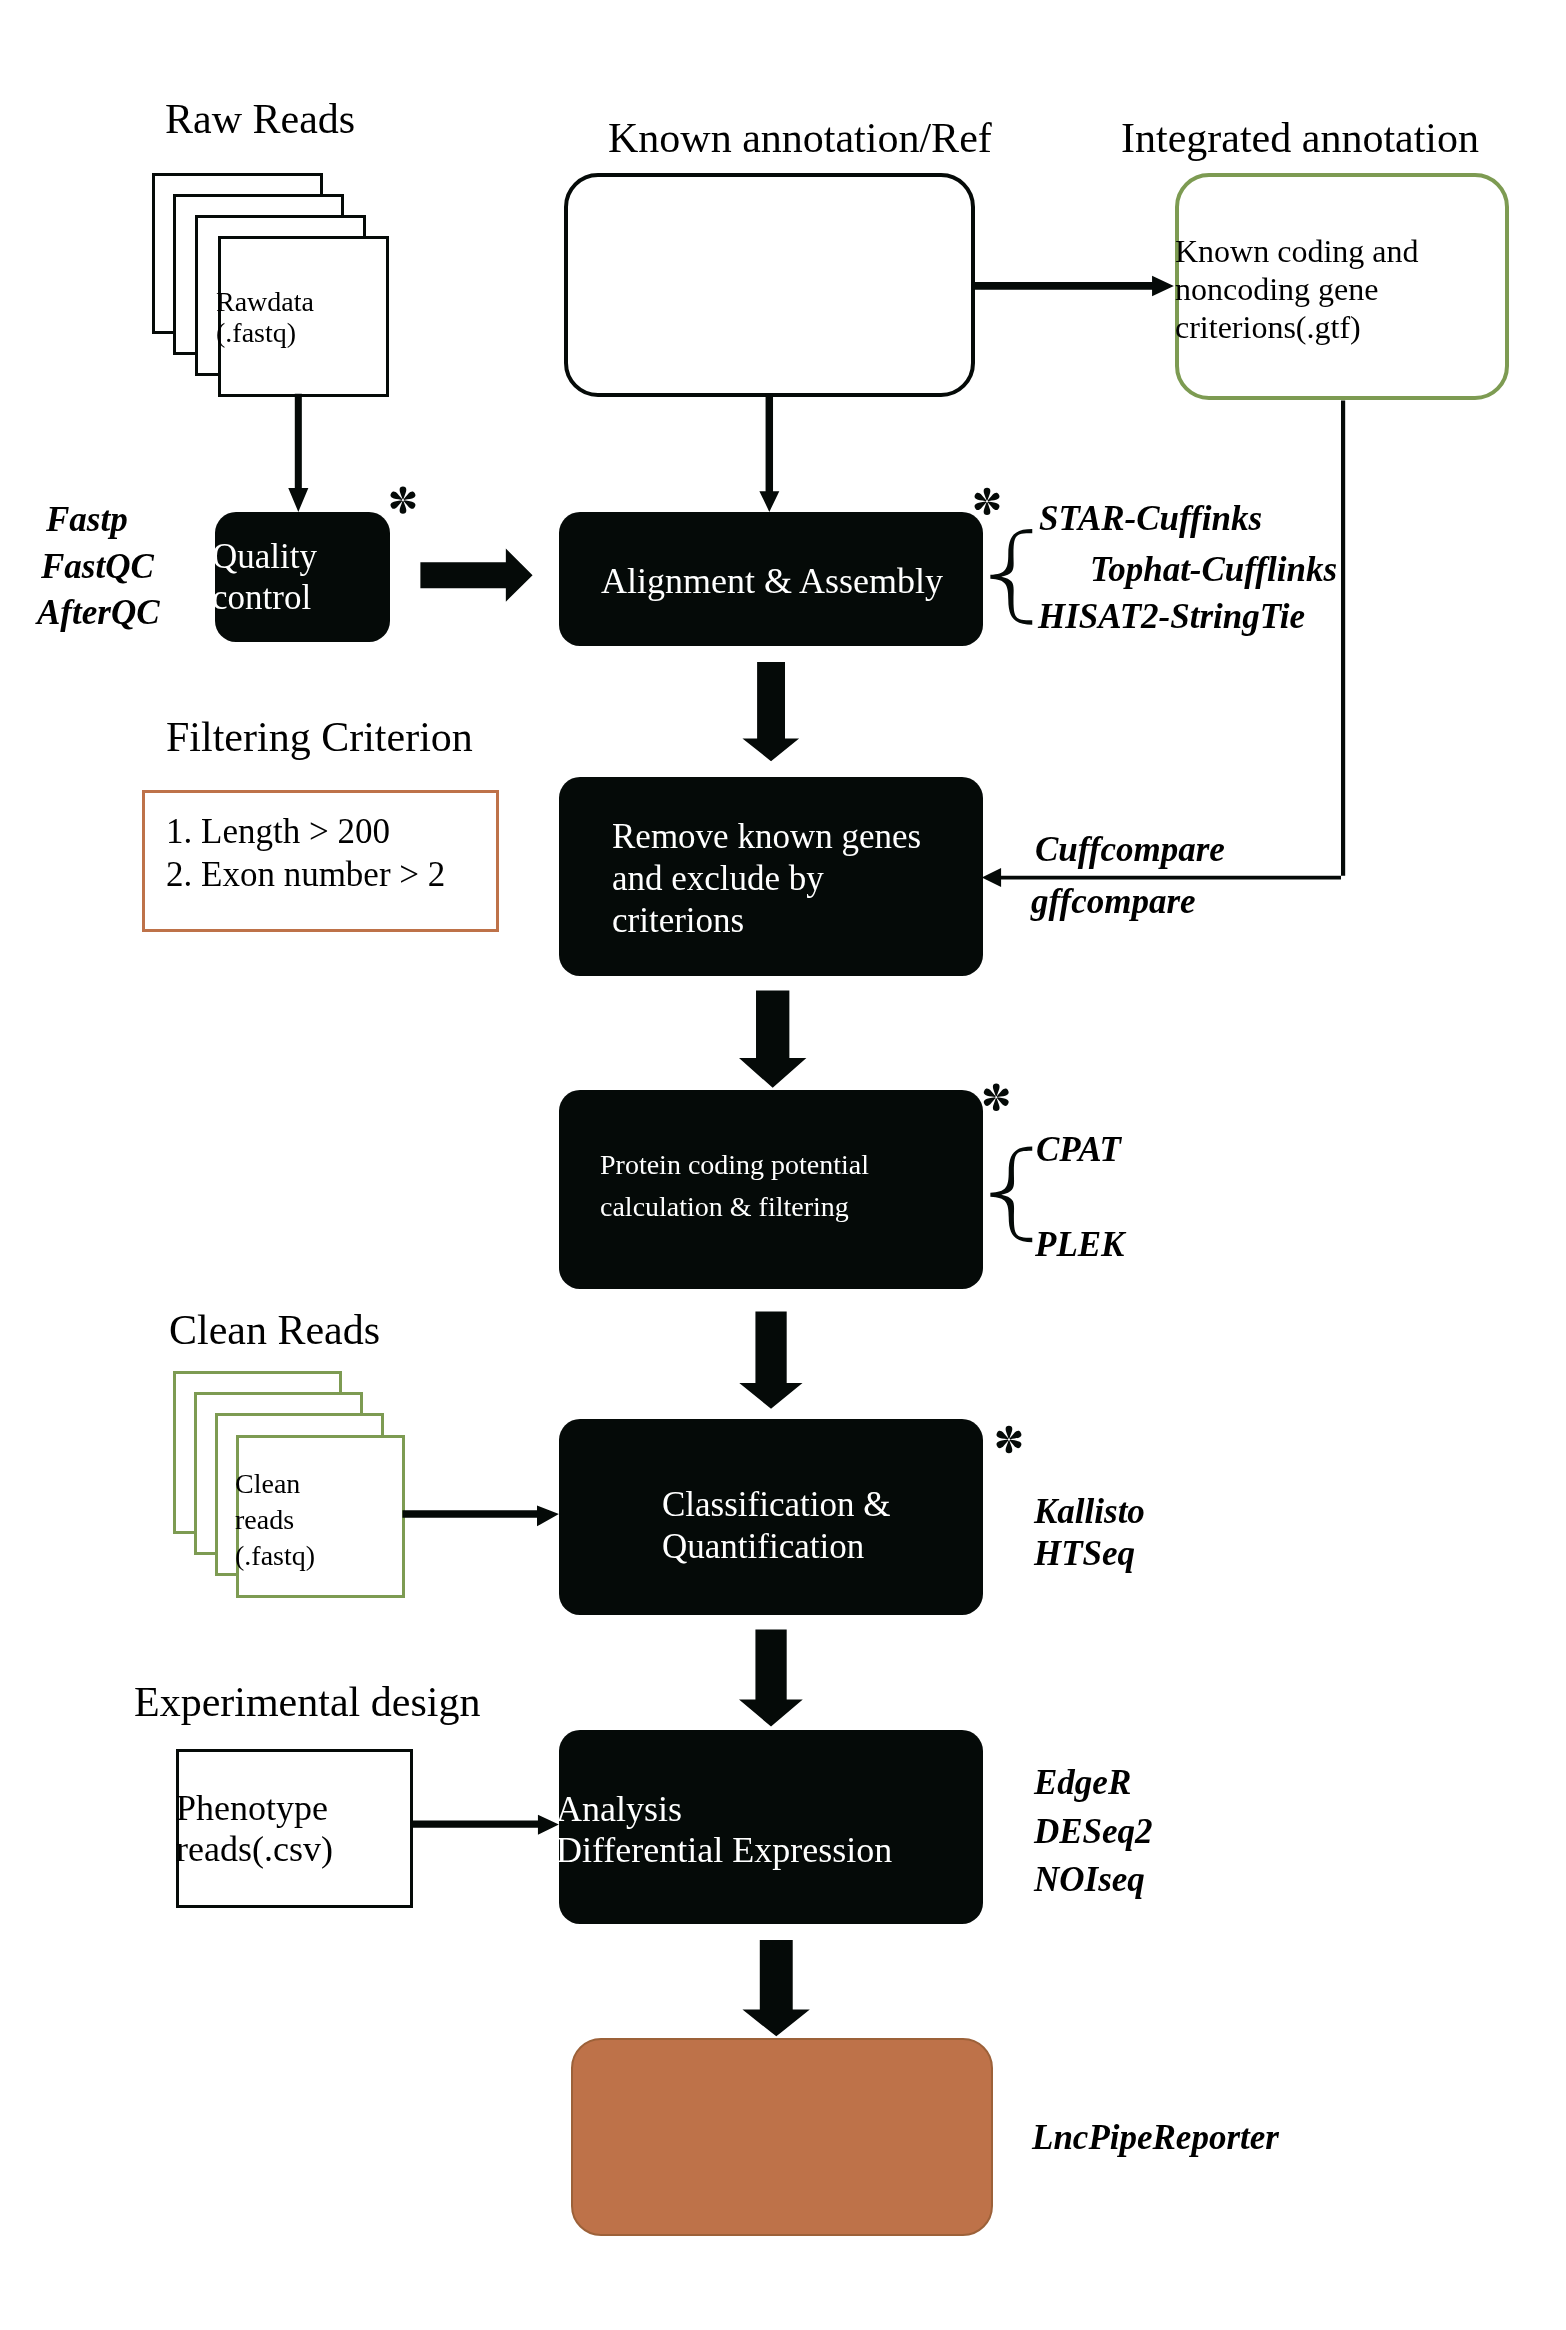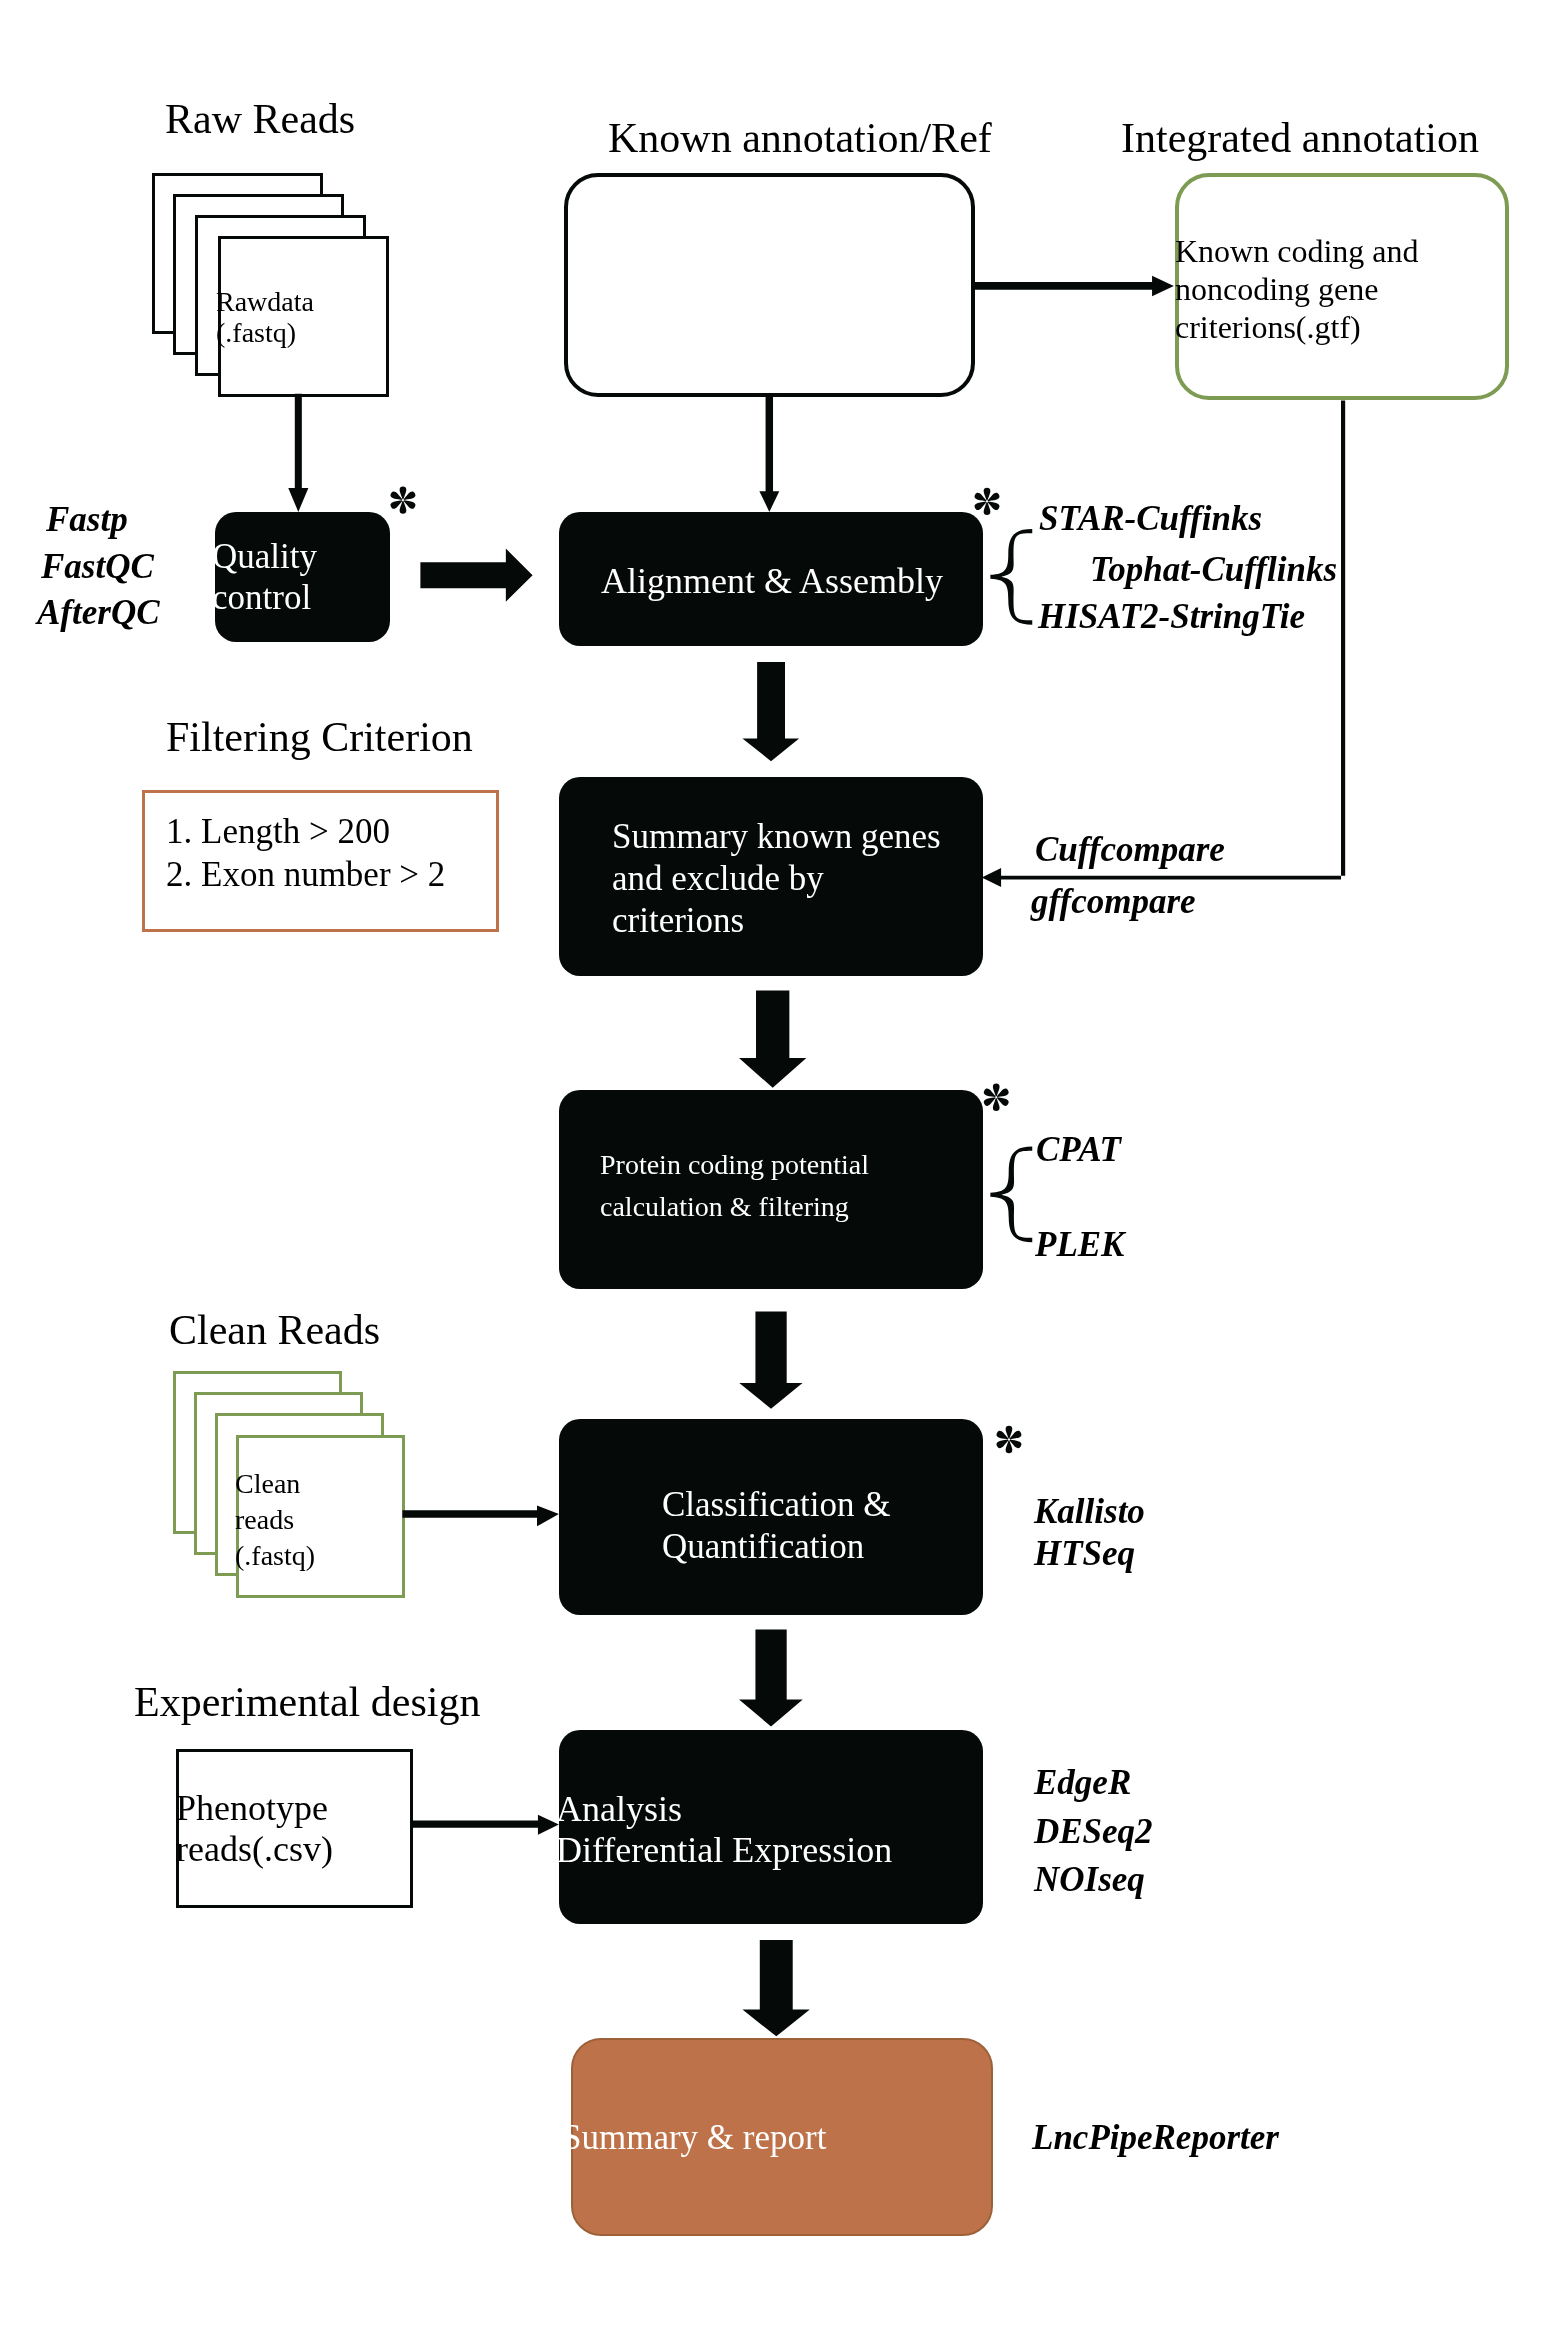--- a/index.html
+++ b/index.html
@@ -69,21 +69,21 @@
 
   <div class="card" style="left:142px;top:790px;width:357px;height:142px;border:3px solid #BE7249;
               background:#FFFFFF;"></div>
   <div class="txt" style="left:166px;top:810px;font-size:35px;line-height:43px;">
     <div>1. Length &gt; 200</div>
     <div>2. Exon number &gt; 2</div>
   </div>
 
   <div class="pbox" style="left:559px;top:777px;width:424px;height:199px;"></div>
   <div class="txt white" style="left:612px;top:816px;font-size:35px;line-height:42px;">
-    <div>Summary known genes</div>
+    <div>Remove known genes</div>
     <div>and exclude by</div>
     <div>criterions</div>
   </div>
 
   <div class="pbox" style="left:559px;top:1090px;width:424px;height:199px;"></div>
   <div class="txt white" style="left:600px;top:1144px;font-size:28px;line-height:42px;">
     <div>Protein coding potential</div>
     <div>calculation &amp; filtering</div>
   </div>
 
@@ -112,23 +112,20 @@
   </div>
 
   <div class="pbox" style="left:559px;top:1730px;width:424px;height:194px;"></div>
   <div class="ctr white" style="left:556px;top:1789px;width:424px;font-size:36px;line-height:41px;">
     <div>Analysis</div>
     <div>Differential Expression</div>
   </div>
 
   <div class="pbox" style="left:571px;top:2038px;width:422px;height:198px;background:#BE7249;
               border:2.5px solid #9C6139;box-sizing:border-box;border-radius:30px;"></div>
-  <div class="ctr white" style="left:562px;top:2120px;width:423px;font-size:35px;line-height:35px;">
-    <div>Summary &amp; report</div>
-  </div>
 
   <div>
     <div class="tool" style="left:46px;top:497px;line-height:46px;">Fastp</div>
     <div class="tool" style="left:41px;top:544px;line-height:46px;">FastQC</div>
     <div class="tool" style="left:37px;top:590px;line-height:46px;">AfterQC</div>
   </div>
 
   <div>
     <div class="tool" style="left:1039px;top:494px;">STAR-Cuffinks</div>
     <div class="tool" style="left:1090px;top:545px;">Tophat-Cufflinks</div>

